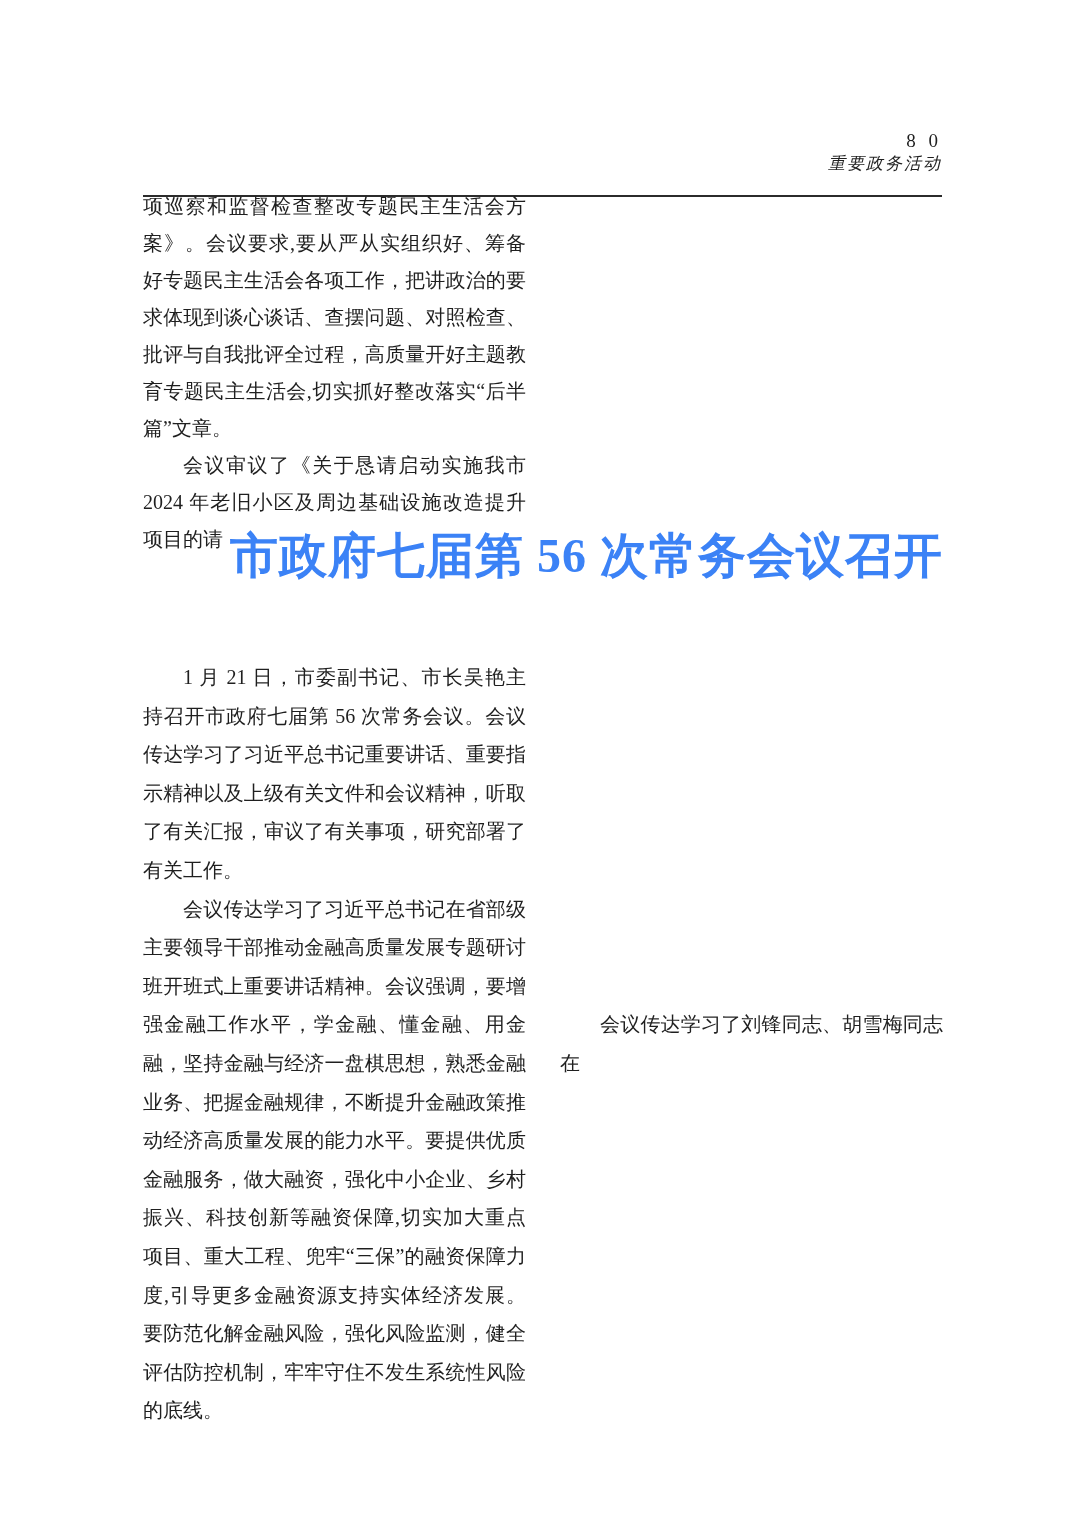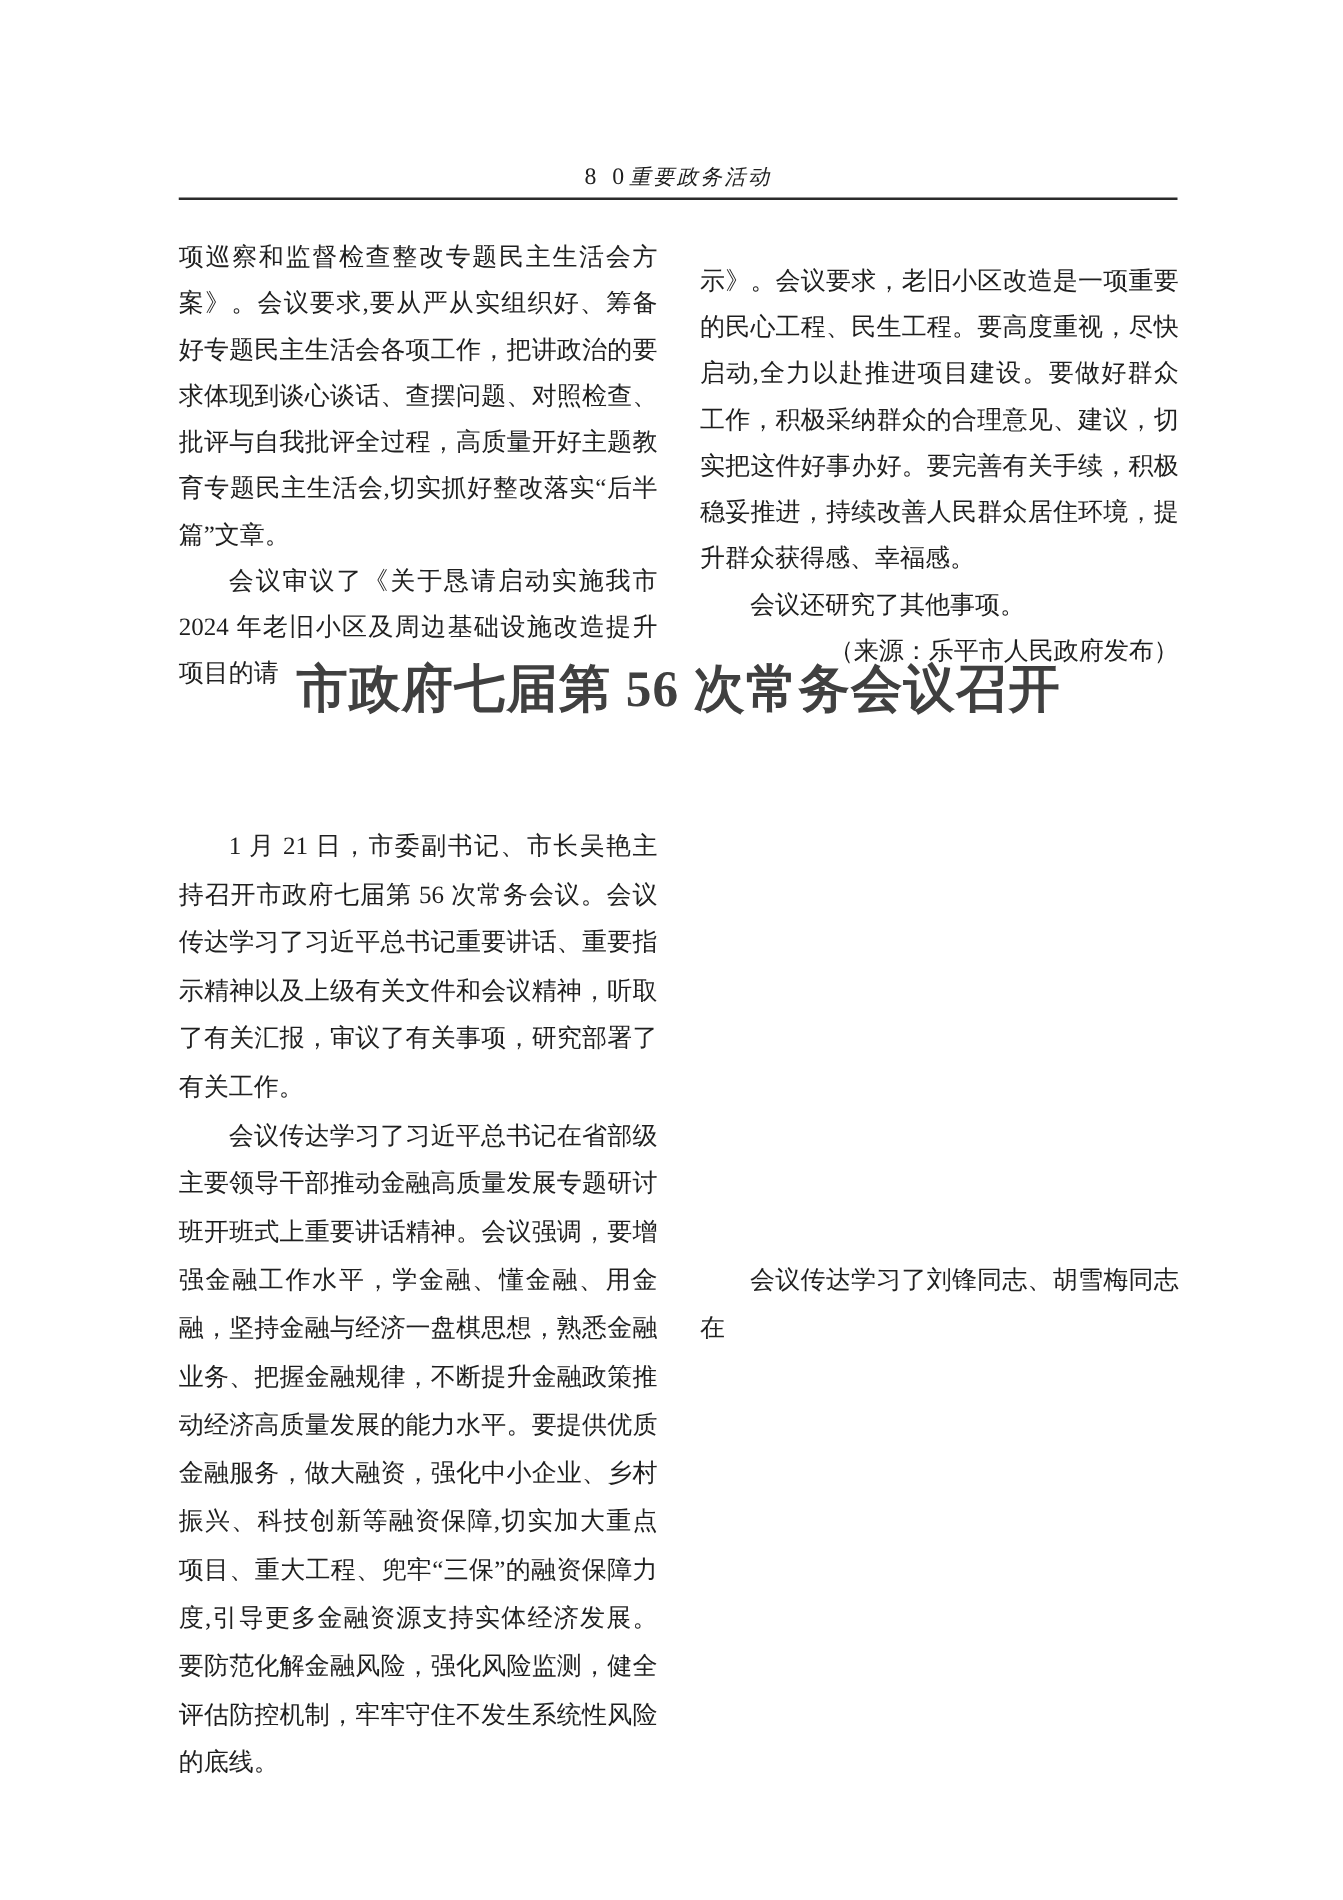--- a/index.html
+++ b/index.html
@@ -14,24 +14,25 @@
     overflow: hidden;
     font-family: "Liberation Serif", "DejaVu Serif", serif;
     color: #1f1f1f;
   }
   .page-header {
     position: absolute;
     top: 130px;
     left: 143px;
     width: 799px;
     border-bottom: 2px solid #2b2b2b;
-    padding-bottom: 5px;
+    padding-bottom: 20px;
     display: flex;
-    justify-content: center;
+    justify-content: flex-start;
     align-items: flex-end;
+    flex-direction: column;
   }
   .page-number {
     font-size: 19px;
     letter-spacing: 4px;
   }
   .section-label {
     font-style: italic;
     font-size: 17px;
     letter-spacing: 2px;
   }
@@ -72,46 +73,41 @@
     text-indent: 0;
     text-align: right;
     text-align-last: right;
   }
   .article-title {
     position: absolute;
     top: 524px;
     left: 143px;
     width: 800px;
     margin: 0;
-    text-align: center;
-    font-size: 41px;
+    text-align: right;
+    font-size: 48px;
     font-weight: 700;
     letter-spacing: 1px;
-    color: #404040;
+    color: #3b82f6;
     white-space: nowrap;
   }
 </style>
 </head>
 <body>
 
 <div class="page-header">
   <span class="page-number">8 0</span>
   <span class="section-label">重要政务活动</span>
 </div>
 
 <section class="two-col prev-article-body">
   <div class="col">
     <p class="no-indent">项巡察和监督检查整改专题民主生活会方案》。会议要求,要从严从实组织好、筹备好专题民主生活会各项工作，把讲政治的要求体现到谈心谈话、查摆问题、对照检查、批评与自我批评全过程，高质量开好主题教育专题民主生活会,切实抓好整改落实“后半篇”文章。</p>
     <p>会议审议了《关于恳请启动实施我市 2024 年老旧小区及周边基础设施改造提升项目的请</p>
   </div>
-  <div class="col">
-    <p class="no-indent">示》。会议要求，老旧小区改造是一项重要的民心工程、民生工程。要高度重视，尽快启动,全力以赴推进项目建设。要做好群众工作，积极采纳群众的合理意见、建议，切实把这件好事办好。要完善有关手续，积极稳妥推进，持续改善人民群众居住环境，提升群众获得感、幸福感。</p>
-    <p>会议还研究了其他事项。</p>
-    <p class="source">（来源：乐平市人民政府发布）</p>
-  </div>
 </section>
 
 <h1 class="article-title">市政府七届第 56 次常务会议召开</h1>
 
 <section class="two-col main-article-body">
   <div class="col">
     <p>1 月 21 日，市委副书记、市长吴艳主持召开市政府七届第 56 次常务会议。会议传达学习了习近平总书记重要讲话、重要指示精神以及上级有关文件和会议精神，听取了有关汇报，审议了有关事项，研究部署了有关工作。</p>
     <p>会议传达学习了习近平总书记在省部级主要领导干部推动金融高质量发展专题研讨班开班式上重要讲话精神。会议强调，要增强金融工作水平，学金融、懂金融、用金融，坚持金融与经济一盘棋思想，熟悉金融业务、把握金融规律，不断提升金融政策推动经济高质量发展的能力水平。要提供优质金融服务，做大融资，强化中小企业、乡村振兴、科技创新等融资保障,切实加大重点项目、重大工程、兜牢“三保”的融资保障力度,引导更多金融资源支持实体经济发展。要防范化解金融风险，强化风险监测，健全评估防控机制，牢牢守住不发生系统性风险的底线。</p>
   </div>
   <div class="col">

